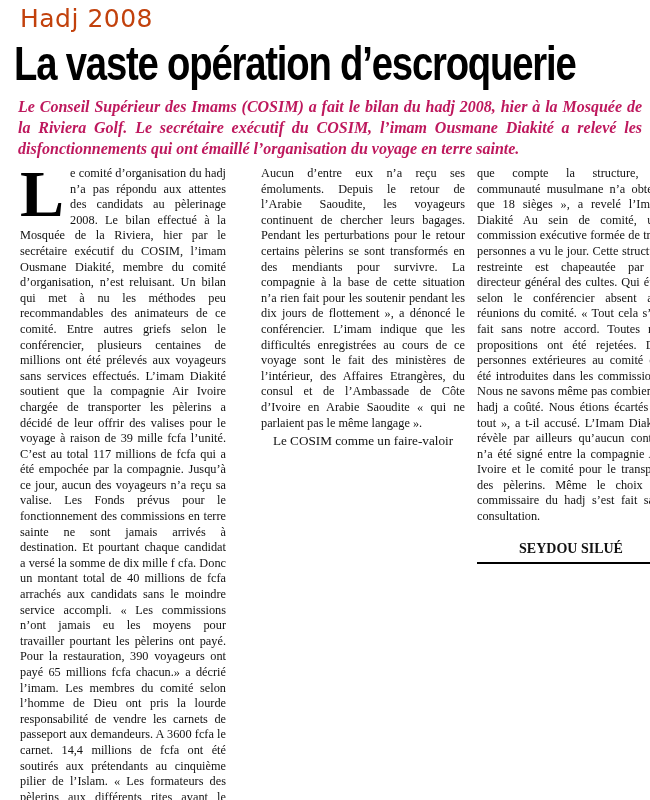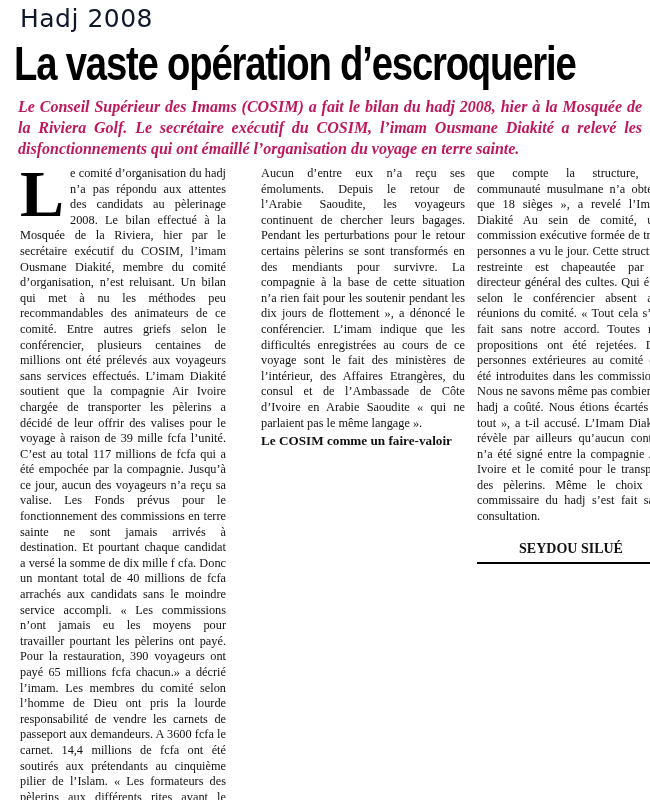--- a/index.html
+++ b/index.html
@@ -1,20 +1,20 @@
 <!DOCTYPE html>
 <html><head>
 <meta charset="utf-8">
 <style>
   html, body { margin:0; padding:0; background:#ffffff; }
   body { width:650px; height:800px; position:relative; overflow:hidden; color:#111; }
   .kicker {
     position:absolute; left:20px; top:4px;
     font-family:"DejaVu Sans", sans-serif; font-size:25px; font-weight:normal;
-    letter-spacing:0.5px; color:#0f172a;
+    letter-spacing:0.5px; color:#c2410c;
   }
   .headline {
     position:absolute; left:14px; top:34px; width:630px;
     font-family:"Liberation Sans", sans-serif; font-weight:bold;
     font-size:49px; line-height:58px; letter-spacing:-1.5px;
     transform:scaleX(0.78); transform-origin:left top; white-space:nowrap;
     color:#000;
   }
   .deck {
     position:absolute; left:18px; top:96px; width:624px;
@@ -28,22 +28,22 @@
   }
   .col p { margin:0; }
   #col1 { left:20px; width:206px; }
   #col2 { left:261px; width:204px; }
   #col3 { left:477px; width:188px; }
   .dropcap {
     float:left; font-family:"Liberation Serif", serif; font-size:66px;
     line-height:52px; margin:2px 6px 0 0; font-weight:bold; color:#000;
   }
   .subhead {
-    font-family:"Liberation Serif", serif; font-weight:bold; font-size:13.2px;
-    margin:2px 0 1px 0;
+    font-family:"Liberation Serif", serif; font-weight:normal; font-size:13.2px;
+    text-align:center; margin:2px 0 1px 0;
   }
   .byline {
     margin-top:16px; text-align:center; font-weight:bold; font-size:14px;
     padding-bottom:6px; border-bottom:2px solid #000;
   }
 </style>
 </head>
 <body>
 
 <div class="kicker">Hadj 2008</div>

